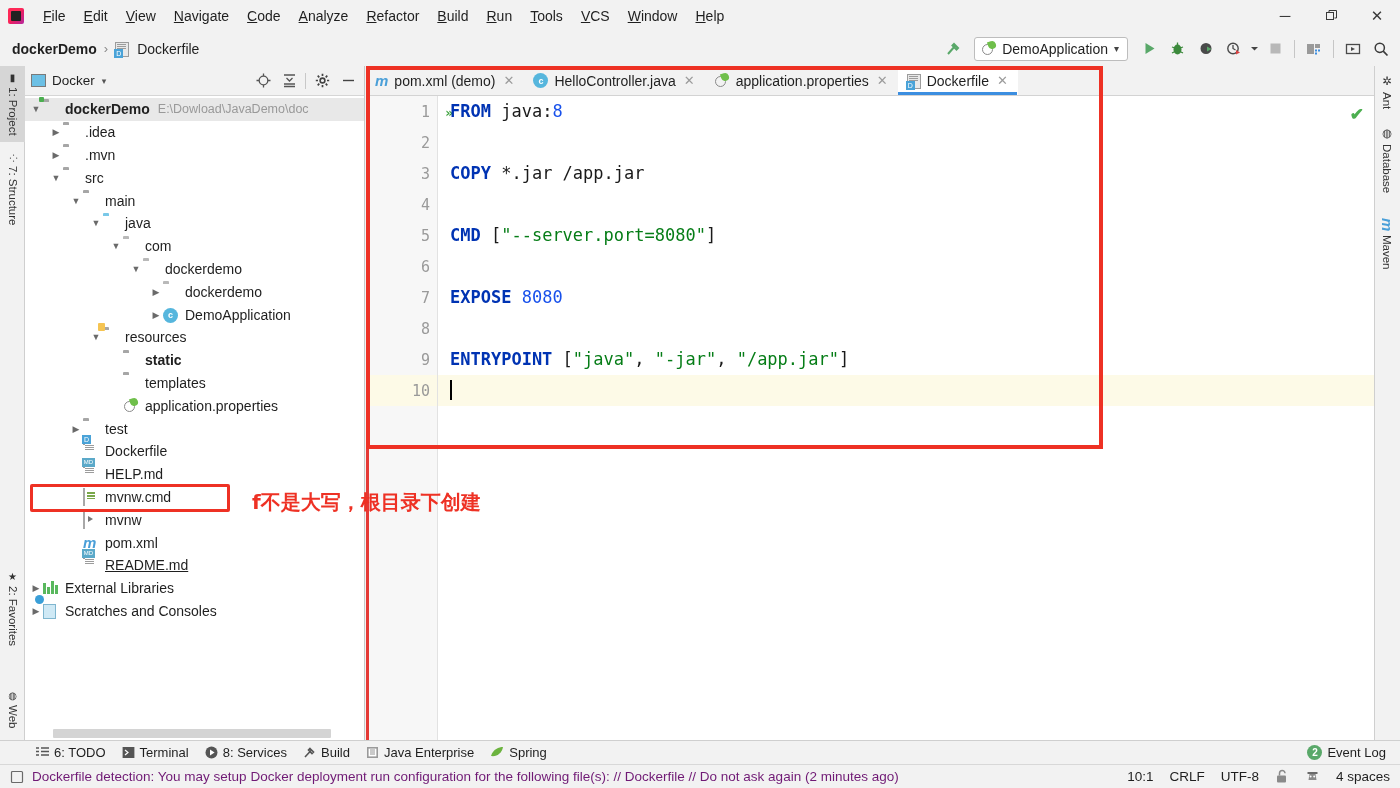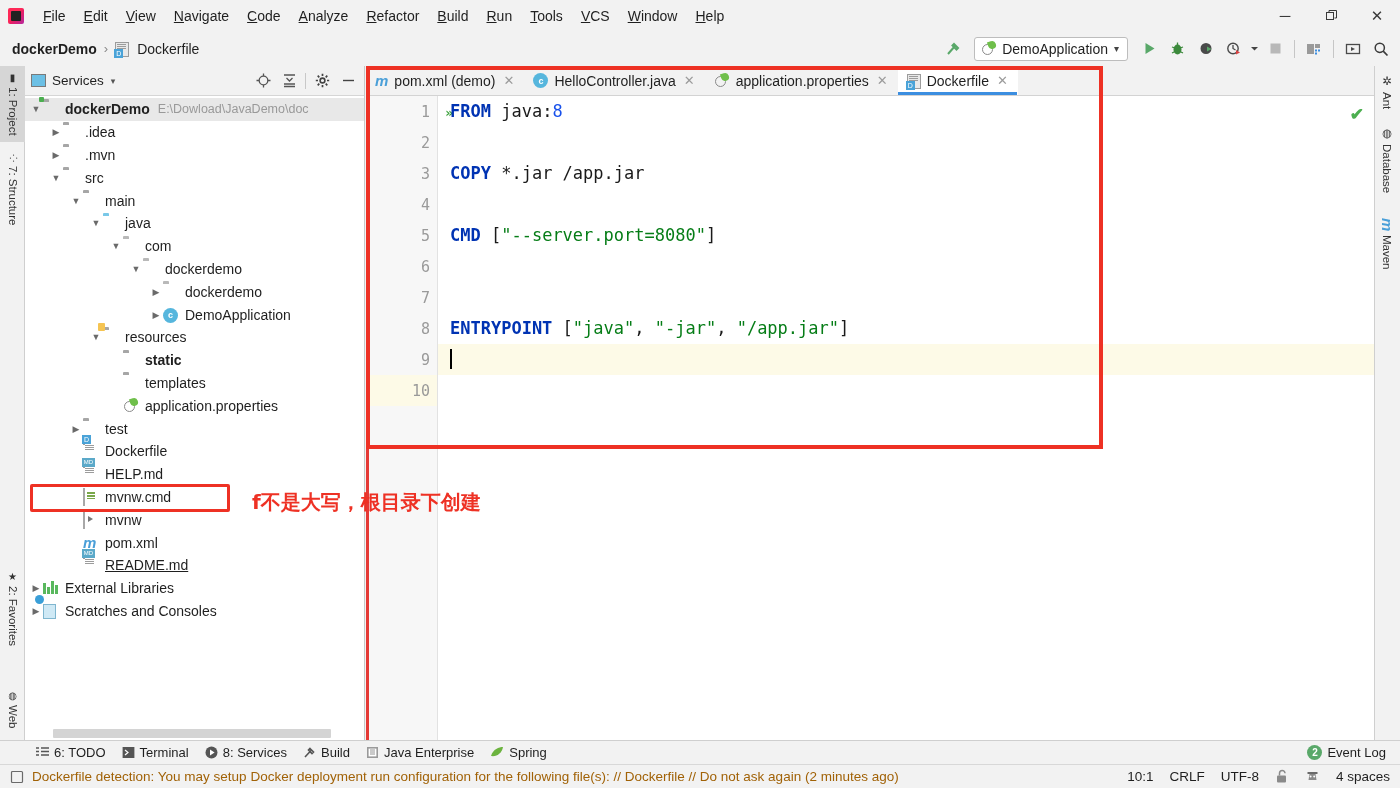--- a/index.html
+++ b/index.html
@@ -255,21 +255,21 @@
     width: 15px; height: 15px; border-radius: 50%; background: #59a869; color: #fff;
     font-size: 10px; display: flex; align-items: center; justify-content: center; font-weight: bold;
   }
 
   
   .statusbar {
     position: absolute; left: 0; right: 0; bottom: 0; height: 24px;
     background: #f2f2f2; border-top: 1px solid #d8d8d8;
     display: flex; align-items: center; padding: 0 10px; gap: 8px;
   }
-  .sb-msg { font-size: 13.5px; color: #a16207; white-space: nowrap; }
+  .sb-msg { font-size: 13.5px; color: #701a75; white-space: nowrap; }
   .sb-right { margin-left: auto; display: flex; align-items: center; gap: 16px; font-size: 13.5px; }
   .sb-icon { display: flex; align-items: center; }
 </style>
 </head>
 <body>
 
 <div class="app">
 
   <div class="titlebar">
     <div class="app-logo"></div>
@@ -413,21 +413,21 @@
     </div>
     <div class="vtab-r" style="top:146px;">
       <span class="vicon ic-m">m</span>
       <span>Maven</span>
     </div>
   </div>
 
   <div class="project-panel">
     <div class="pp-header">
       <span style="width:15px;height:13px;background:#6cc0e5;border:1px solid #7a7a7a;display:inline-block;"></span>
-      <span class="pp-title">Services</span>
+      <span class="pp-title">Docker</span>
       <span class="pp-caret">▾</span>
       <span class="pp-actions">
         <span class="pp-act">
           <svg width="15" height="15" viewBox="0 0 15 15">
               <circle cx="7.5" cy="7.5" r="4.3" fill="none" stroke="#555" stroke-width="1.3"></circle>
               <path d="M7.5 0.5V3 M7.5 12V14.5 M0.5 7.5H3 M12 7.5H14.5" stroke="#555" stroke-width="1.3"></path>
             </svg>
         </span>
         <span class="pp-act">
           <svg width="15" height="15" viewBox="0 0 15 15">
@@ -655,20 +655,21 @@
             <span>10</span>
           </div>
         </div>
       <div class="code" id="code">
           <div class="cline"><span class="kw">FROM</span><span class="plain"> java:</span><span class="num">8</span></div>
           <div class="cline"></div>
           <div class="cline"><span class="kw">COPY</span><span class="plain"> *.jar </span><span class="plain">/app.jar</span></div>
           <div class="cline"></div>
           <div class="cline"><span class="kw">CMD</span><span class="punct"> [</span><span class="str">"--server.port=8080"</span><span class="punct">]</span></div>
           <div class="cline"></div>
+          <div class="cline"><span class="kw">EXPOSE</span><span class="plain"> </span><span class="num">8080</span></div>
           <div class="cline"></div>
           <div class="cline"><span class="kw">ENTRYPOINT</span><span class="punct"> [</span><span class="str">"java"</span><span class="punct">, </span><span class="str">"-jar"</span><span class="punct">, </span><span class="str">"/app.jar"</span><span class="punct">]</span></div>
           <div class="cline cur"><span class="caret"></span></div>
         </div>
       <div class="check-ok">✔</div>
     </div>
   </div>
 
   <div class="editor-hl"></div>
 

